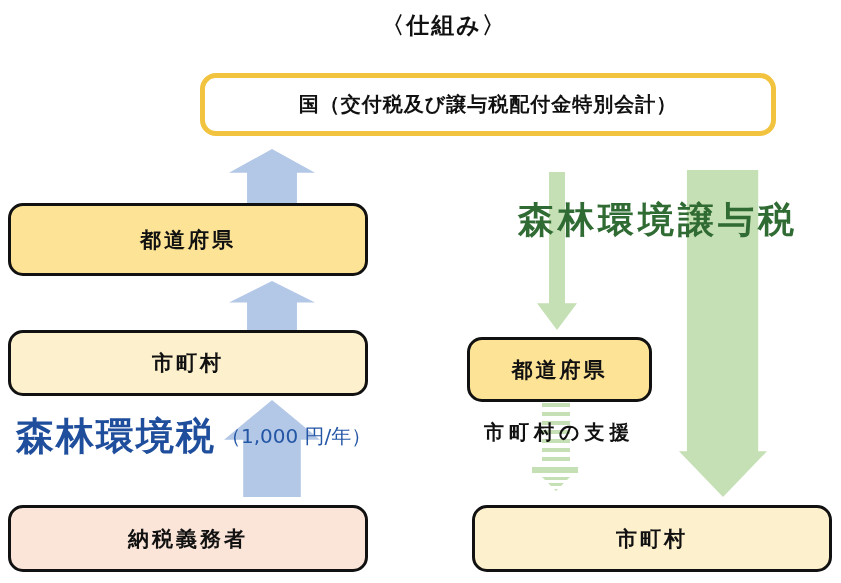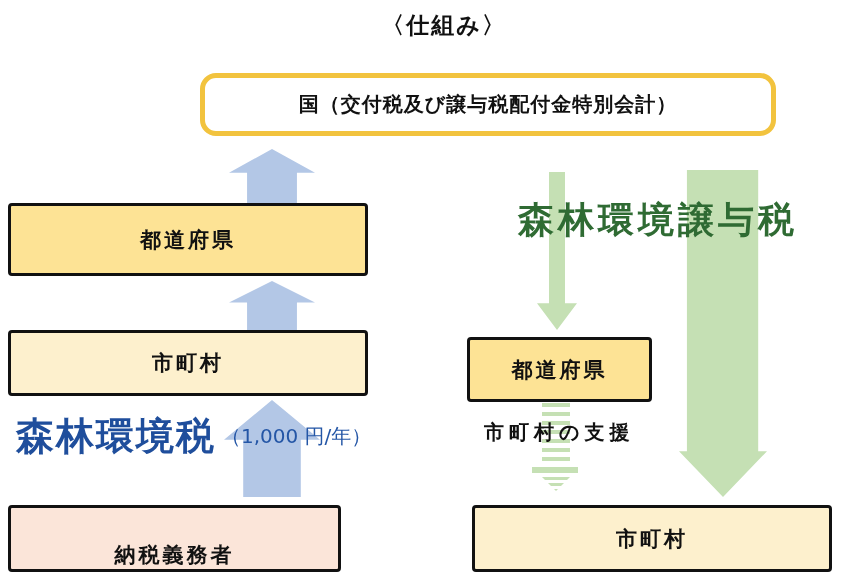--- a/index.html
+++ b/index.html
@@ -7,31 +7,31 @@
     position:relative; width:841px; height:583px; background:#ffffff;
     font-family:"DejaVu Sans", sans-serif; overflow:hidden; color:#111;padding-left:27px;
   }
   .title {
     position:absolute; top:10px; left:0; right:0; text-align:center;
     font-size:23px; font-weight:600; letter-spacing:2px; padding-left:20px;
     z-index:3;
   }
   .box {
     position:absolute; display:flex; align-items:center; justify-content:center;
-    border:3px solid #111; border-radius:4px; box-sizing:border-box;
+    border:3px solid #111; border-radius:15px; box-sizing:border-box;
     font-size:21px; font-weight:600; letter-spacing:3px; z-index:2; background:#fff;
   }
   .box-national {
     left:200px; top:73px; width:576px; height:63px;
     border:5px solid #f2c33e; border-radius:16px; background:#ffffff;
     font-size:20px; letter-spacing:1px;
   }
   .box-pref-left  { left:8px;  top:203px; width:360px; height:73px; background:#fde395; }
   .box-muni-left  { left:8px;  top:330px; width:360px; height:66px; background:#fdf0cd; }
-  .box-taxpayer   { left:8px;  top:505px; width:333px; height:67px; background:#fbe5d9;align-items:flex-end; }
+  .box-taxpayer   { left:8px;  top:505px; width:360px; height:67px; background:#fbe5d9; }
   .box-pref-right { left:467px; top:337px; width:185px; height:65px; background:#fde395; }
   .box-muni-right { left:472px; top:505px; width:360px; height:67px; background:#fdf0cd; }
 
   .arrow { position:absolute; z-index:1; }
   .arrow-up { background:#b3c7e6; }
   .arrow-up-1 { left:229px; top:149px; width:86px; height:54px;
     clip-path:polygon(50% 0,100% 44%,79% 44%,79% 100%,21% 100%,21% 44%,0 44%); }
   .arrow-up-2 { left:229px; top:281px; width:86px; height:49px;
     clip-path:polygon(50% 0,100% 44%,79% 44%,79% 100%,21% 100%,21% 44%,0 44%); }
   .arrow-up-3 { left:224px; top:400px; width:96px; height:97px;

